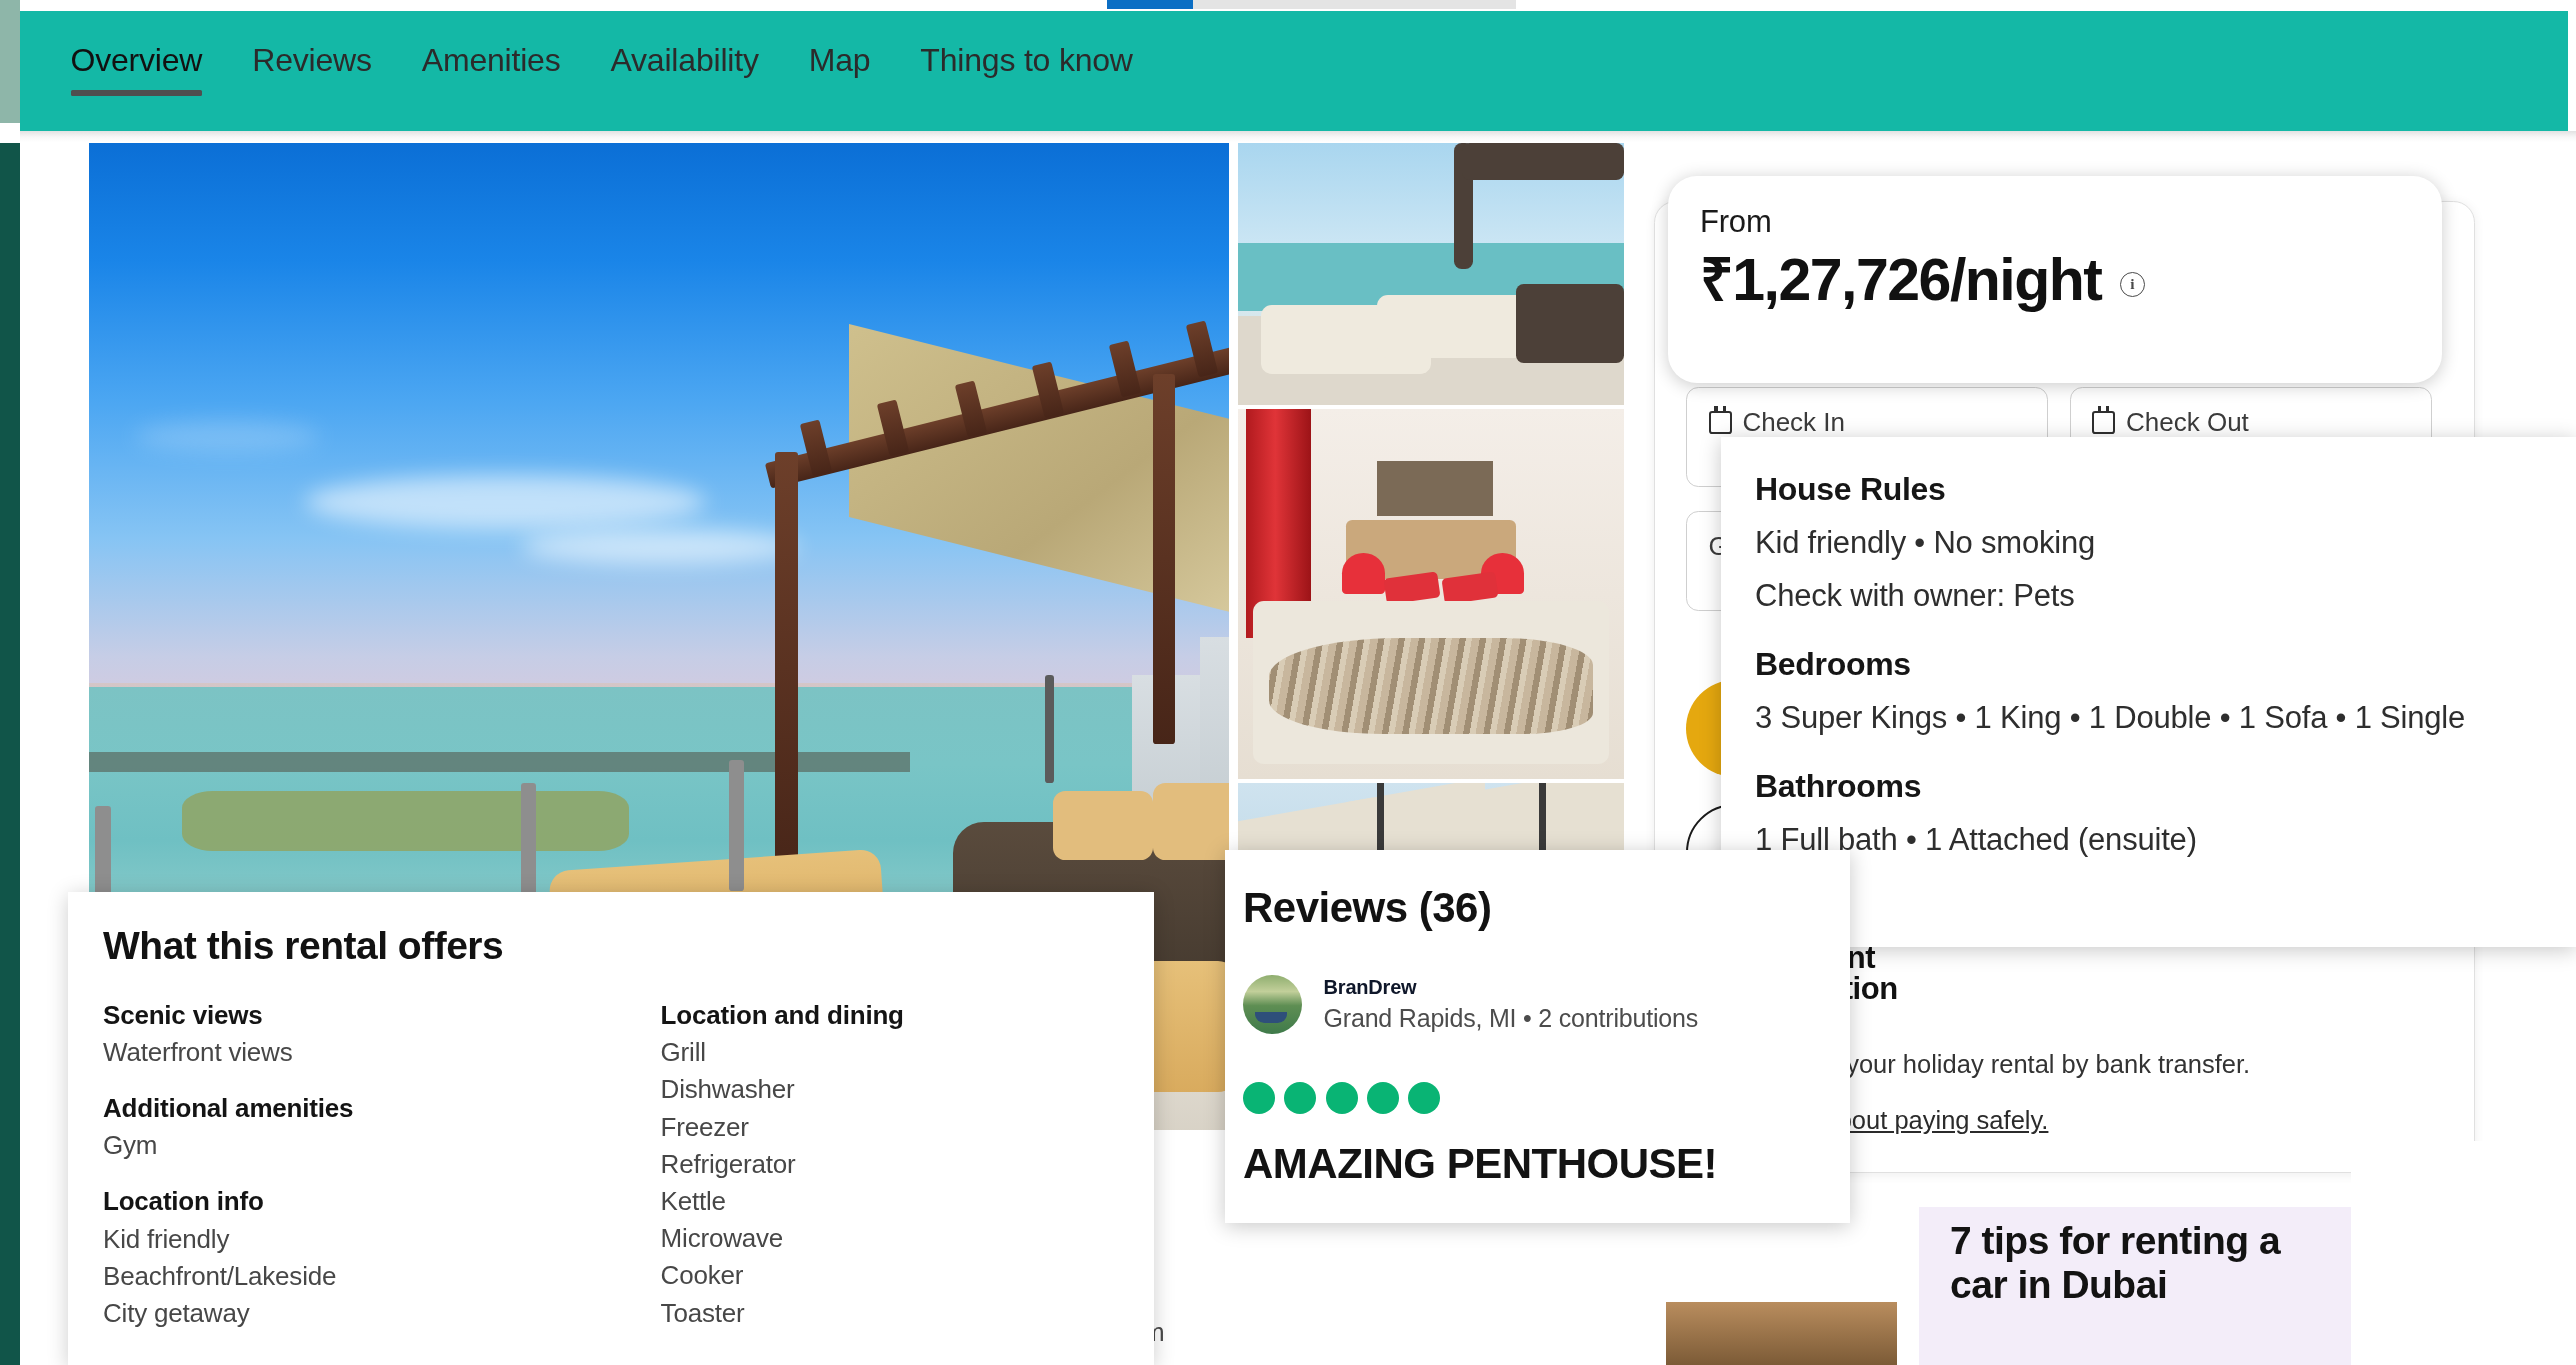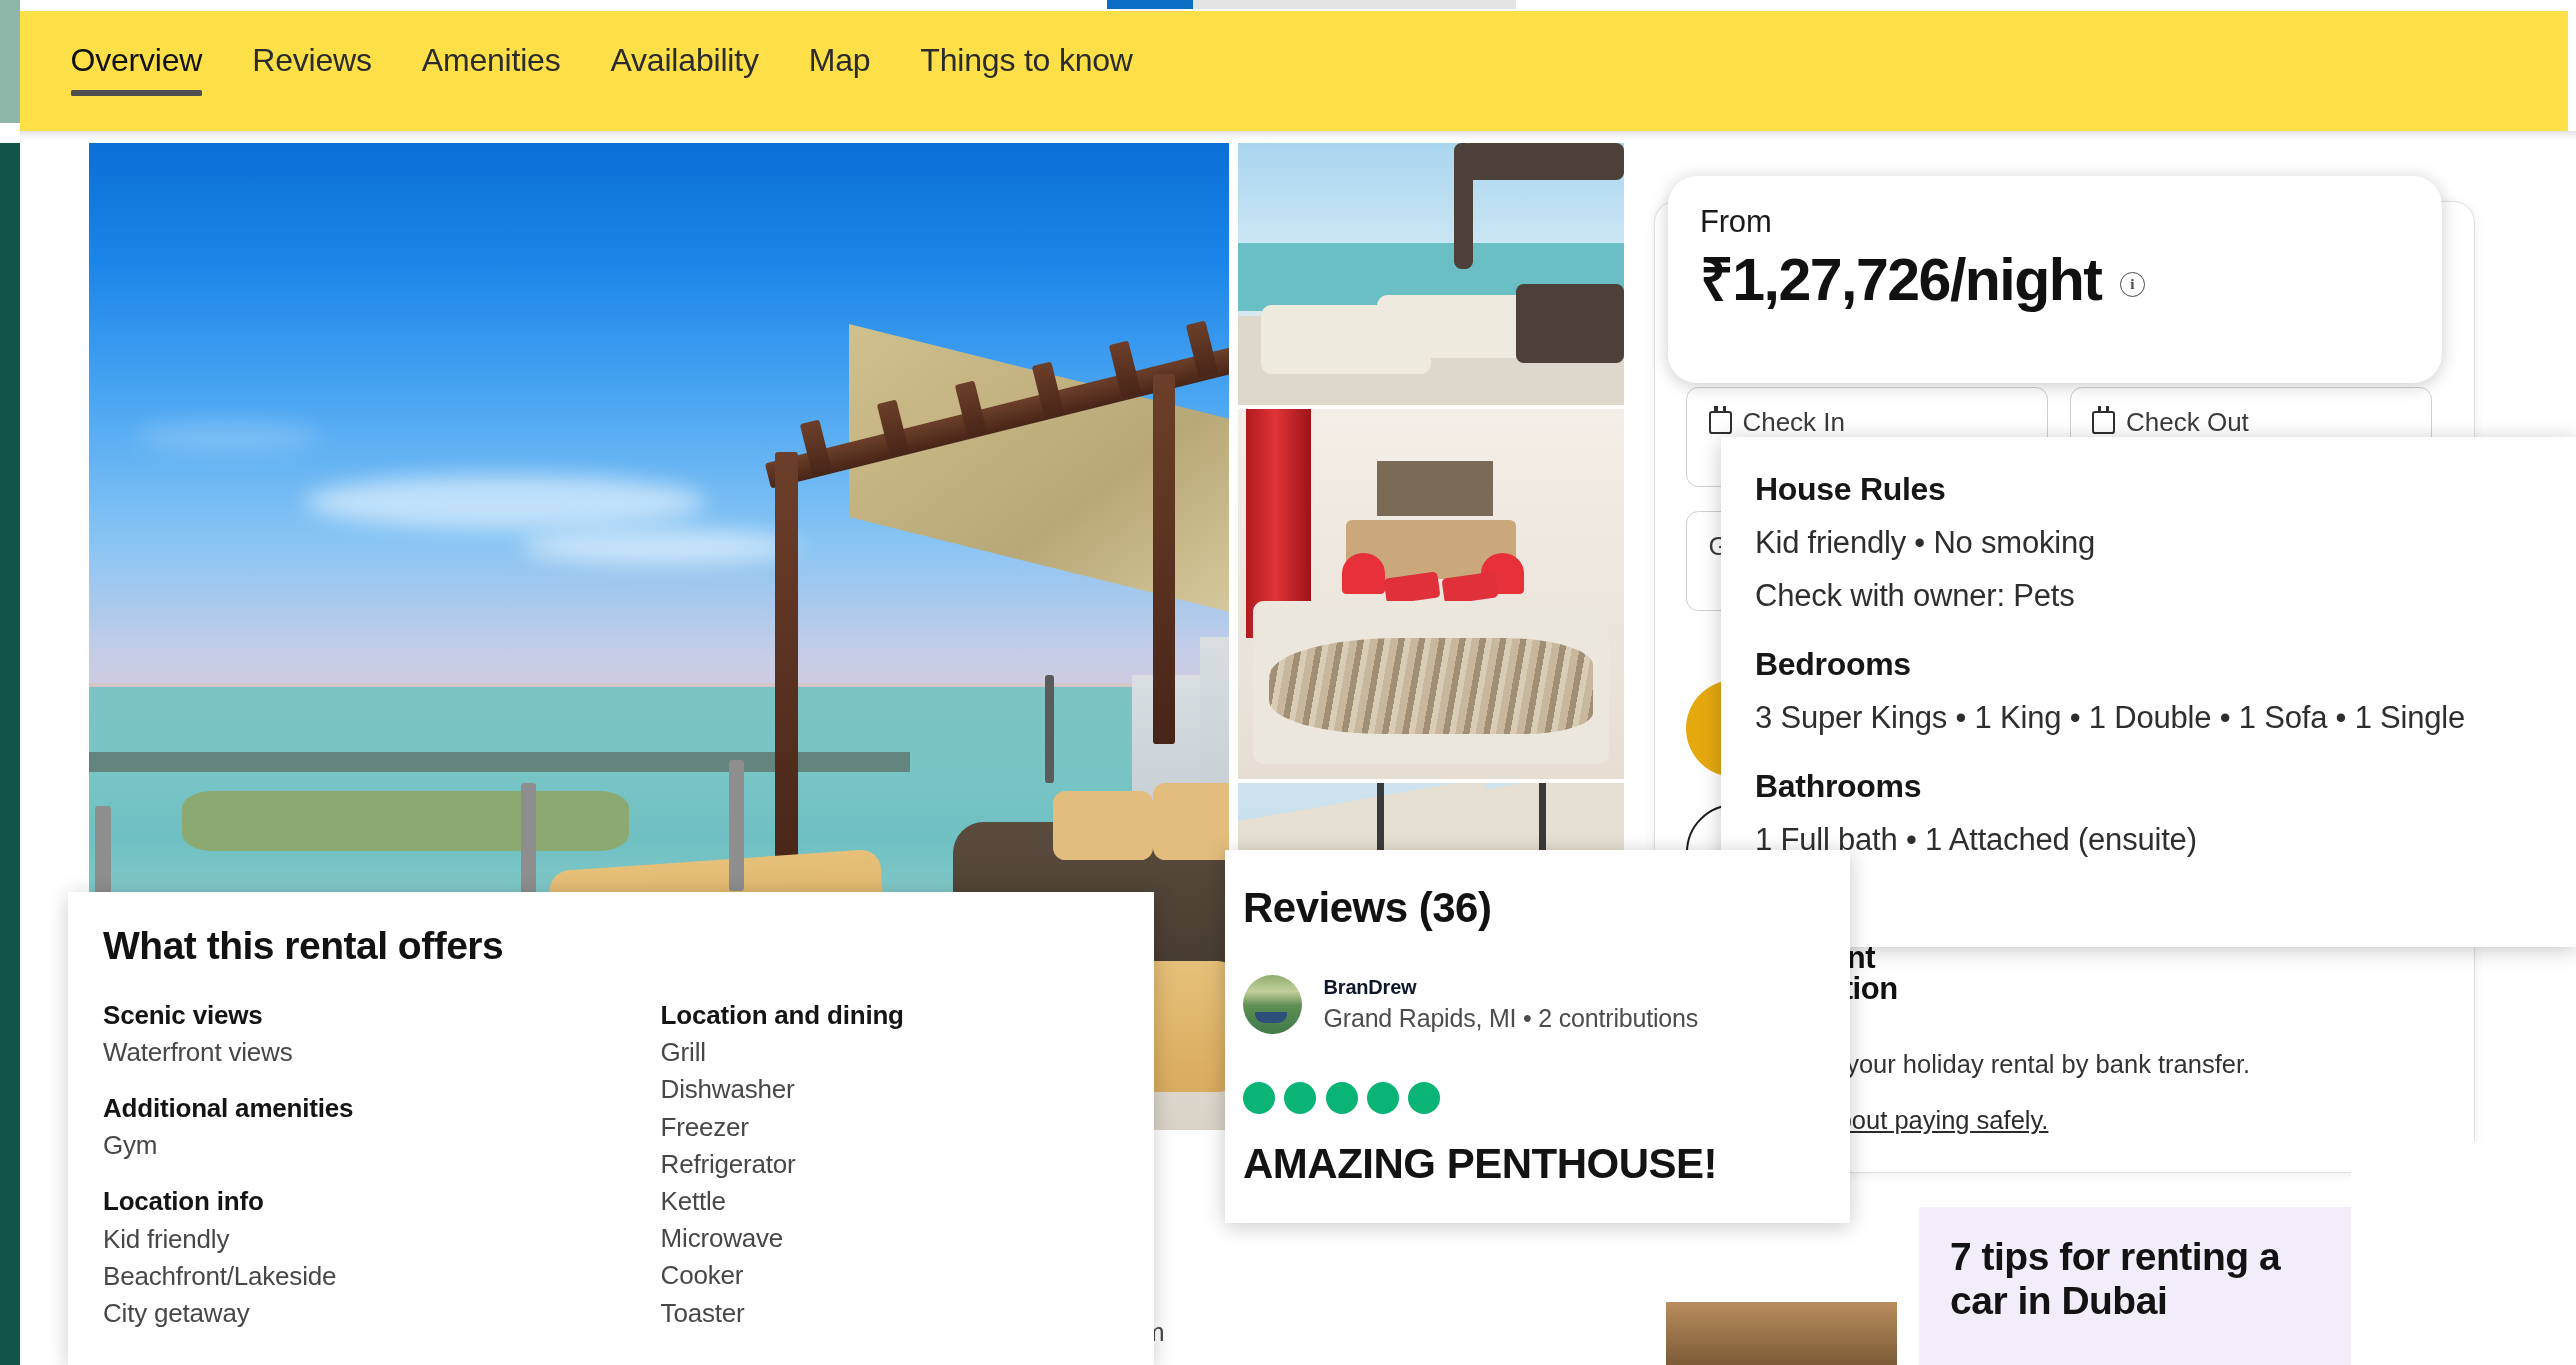--- a/index.html
+++ b/index.html
@@ -28,21 +28,21 @@
     background: #8eb6a9;
   }
   .rail-teal {
     position: absolute; left: 0; top: 143px; width: 20px; height: 1223px;
     background: #115549;
   }
 
   
   .navbar {
     position: absolute; left: 20px; top: 10.8px; right: 8px; height: 120px;
-    background: #fde047;
+    background: #14b8a6;
   }
   .tabs {
     position: absolute; left: 25.5px; top: 31px;
     display: flex; align-items: flex-start; gap: 0px;
   }
   .tab {
     position: relative;
     font-size: 32px;
     color: #2b2b2b;
     padding: 0 25px 17px 25px;
@@ -279,21 +279,21 @@
   .rev-head { font-size:42px; font-weight:700; color:#131313; margin-top:26px; letter-spacing:-0.5px; white-space:nowrap; }
 
   
   .bg-text {
     position:absolute; font-size:26px; color:#4a4a4a;
   }
 
   
   .promo {
     position:absolute; left:1919px; top:1207px; width:432px; height:159px;
-    background:#f3edf9; overflow:hidden; padding: 28px 31px;
+    background:#f3edf9; overflow:hidden; padding: 12px 31px;
   }
   .promo-title {
     font-size:39px; font-weight:700; color:#131313; line-height:1.12; letter-spacing:-0.5px;
   }
   .promo-thumb {
     position:absolute; left:1666px; top:1302px; width:231px; height:64px;
     background: linear-gradient(to bottom,#b98d5e,#7b5a36); overflow:hidden;
   }
   
   .right-gutter {

